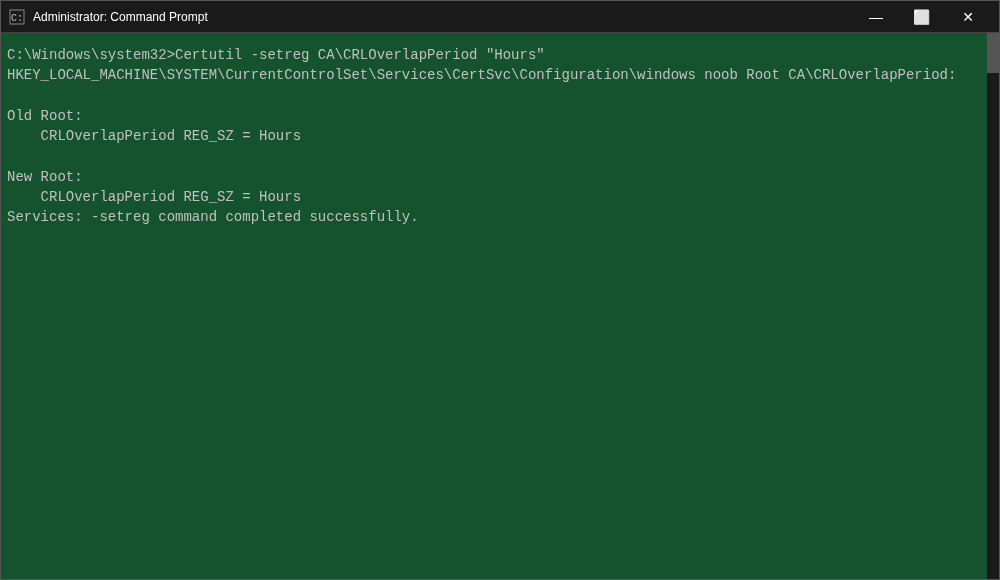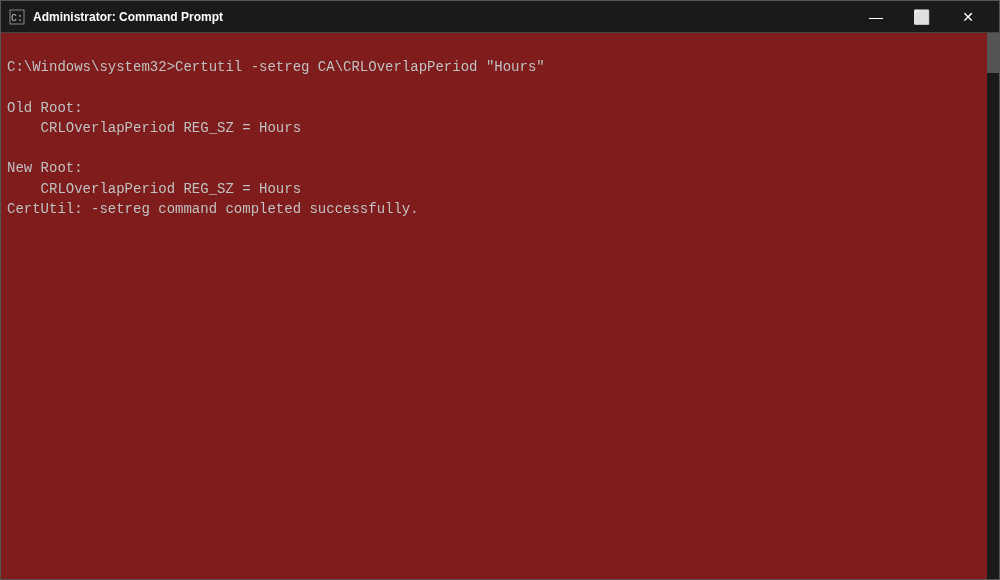--- a/index.html
+++ b/index.html
@@ -48,21 +48,21 @@
     .titlebar-icon svg {
       width: 16px;
       height: 16px;
     }
 
     .titlebar-title {
       flex: 1;
       color: #fff;
       font-family: 'Segoe UI', Arial, sans-serif;
       font-size: 12px;
-      font-weight: bold;
+      font-weight: normal;
     }
 
     .titlebar-buttons {
       display: flex;
       gap: 0;
     }
 
     .titlebar-btn {
       width: 46px;
       height: 32px;
@@ -74,22 +74,22 @@
       font-size: 12px;
       font-family: 'Segoe UI', Arial, sans-serif;
     }
 
     .titlebar-btn span {
       font-size: 14px;
     }
 
     .console {
       flex: 1;
-      background: #7f1d1d;
-      padding: 24px 6px;
+      background: #14532d;
+      padding: 12px 6px;
       overflow: hidden;
       position: relative;
     }
 
     .scrollbar {
       position: absolute;
       right: 0;
       top: 0;
       width: 12px;
       height: 100%;
@@ -148,26 +148,27 @@
       </div>
       <div class="titlebar-btn close">
         <span>✕</span>
       </div>
     </div>
   </div>
 
   <div class="console">
     <div id="console-lines">
         <div class="line">C:\Windows\system32&gt;Certutil -setreg CA\CRLOverlapPeriod "Hours"</div>
+        <div class="line">HKEY_LOCAL_MACHINE\SYSTEM\CurrentControlSet\Services\CertSvc\Configuration\windows noob Root CA\CRLOverlapPeriod:</div>
         <div class="line-blank"></div>
         <div class="line">Old Root:</div>
         <div class="line">    CRLOverlapPeriod REG_SZ = Hours</div>
         <div class="line-blank"></div>
         <div class="line">New Root:</div>
         <div class="line">    CRLOverlapPeriod REG_SZ = Hours</div>
-        <div class="line">CertUtil: -setreg command completed successfully.</div>
+        <div class="line">Services: -setreg command completed successfully.</div>
         <div class="line-blank"></div>
       </div>
     <div class="scrollbar">
       <div class="scrollbar-thumb"></div>
     </div>
   </div>
 </div>
 
 </body></html>

